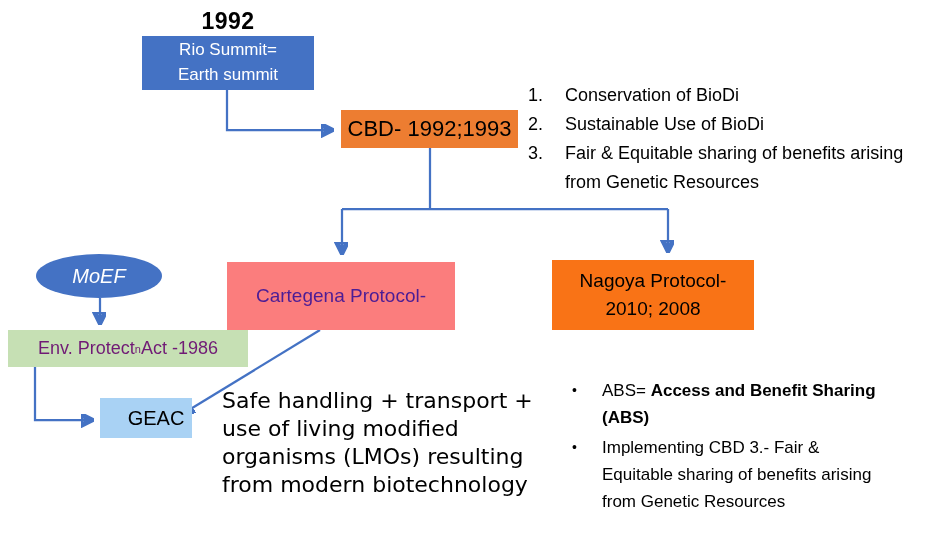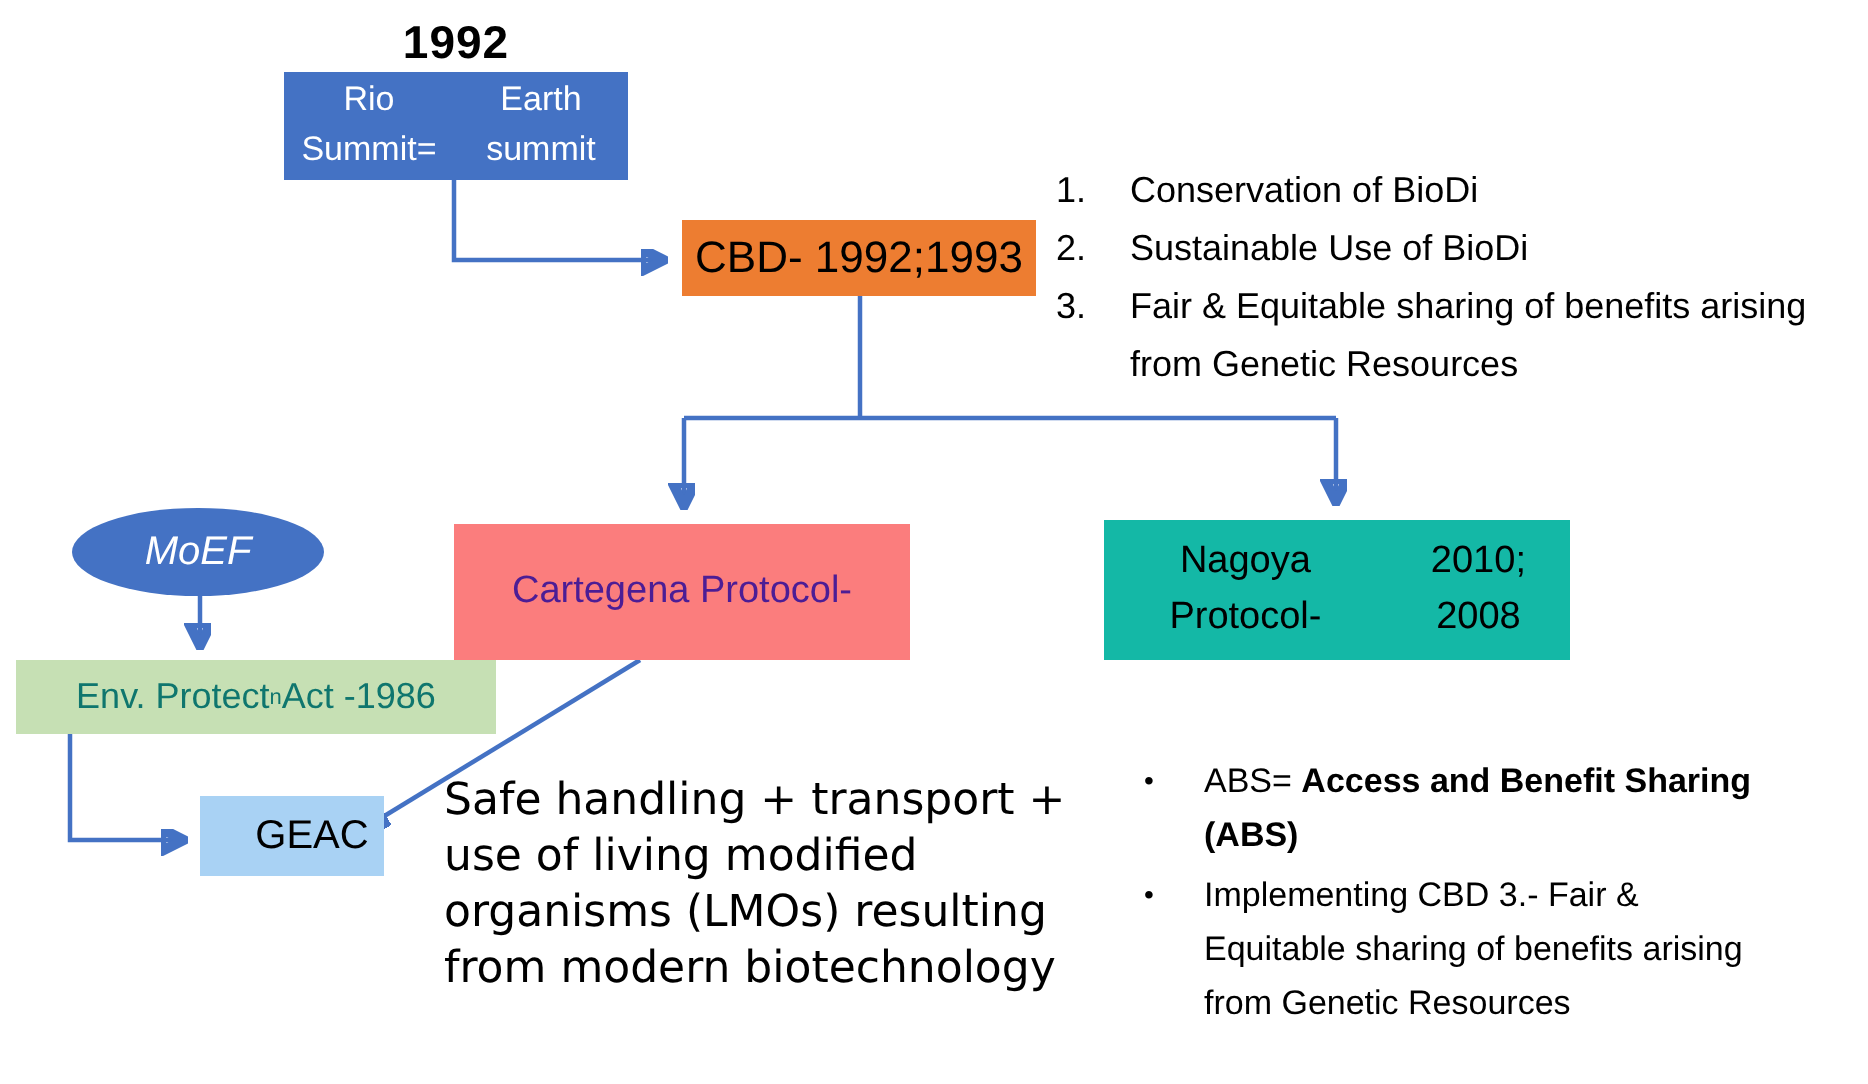--- a/index.html
+++ b/index.html
@@ -13,47 +13,47 @@
     overflow: hidden;
   }
   .arrows { position: absolute; left: 0; top: 0; width: 934px; height: 542px; }
   .arrows path { fill: none; stroke: #4472C4; stroke-width: 2.25px; }
 
   .year {
     position: absolute; left: 142px; top: 8px; width: 172px;
     text-align: center; font-size: 23px; font-weight: 600; letter-spacing: 0.5px;
   }
   .box {
-    position: absolute; display: flex; flex-direction: row;
+    position: absolute; display: flex; flex-direction: column;
     align-items: center; justify-content: center; text-align: center;
   }
   .rio {
     left: 142px; top: 36px; width: 172px; height: 54px;
     background: #4472C4; color: #ffffff; font-size: 17px; line-height: 1.45;
   }
   .cbd {
     left: 341px; top: 110px; width: 177px; height: 38px;
     background: #ED7D31; color: #000000; font-size: 22px;
   }
   .cart {
     left: 227px; top: 262px; width: 228px; height: 68px;
     background: #FB7D7D; color: #4c1d95; font-size: 19px; line-height: 1.5;
   }
   .nagoya {
-    left: 552px; top: 260px; width: 233px; height: 70px;
-    background: #14b8a6; color: #000000; font-size: 19px; line-height: 1.5;
+    left: 552px; top: 260px; width: 202px; height: 70px;
+    background: #f97316; color: #000000; font-size: 19px; line-height: 1.5;
   }
   .moef {
     position: absolute; left: 36px; top: 254px; width: 126px; height: 44px;
     background: #4472C4; color: #ffffff; border-radius: 50%;
     display: flex; align-items: center; justify-content: center; font-size: 20px; font-style: italic;
   }
   .env {
     left: 8px; top: 330px; width: 240px; height: 37px;
-    background: #C6E0B4; color: #0f766e; font-size: 18px;
+    background: #C6E0B4; color: #701a75; font-size: 18px;
     flex-direction: row;
   }
   .env sup { font-size: 11px; line-height: 0; }
   .geac {
     left: 100px; top: 398px; width: 72px; height: 40px;
     background: #A9D2F4; color: #000000; font-size: 20px; padding-left: 20px;
   }
 
   .objectives {
     position: absolute; left: 528px; top: 81px; width: 402px;

